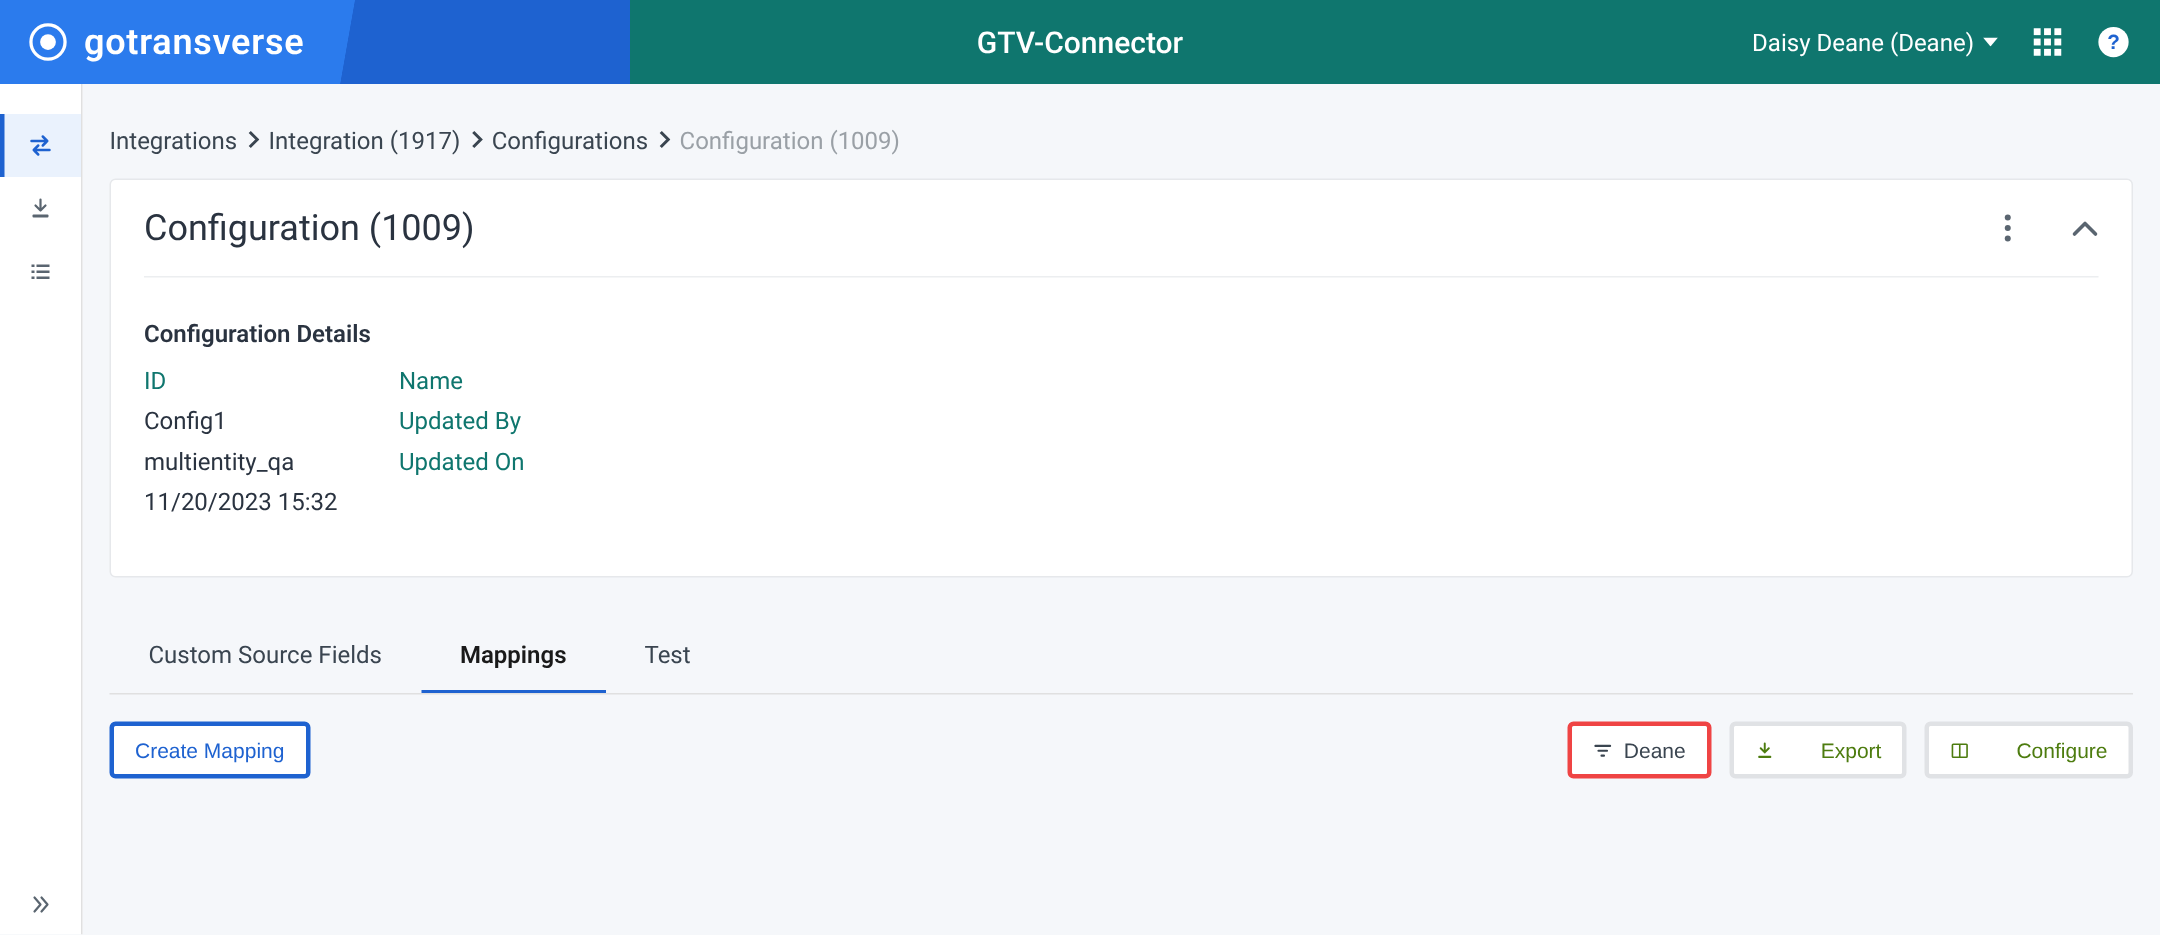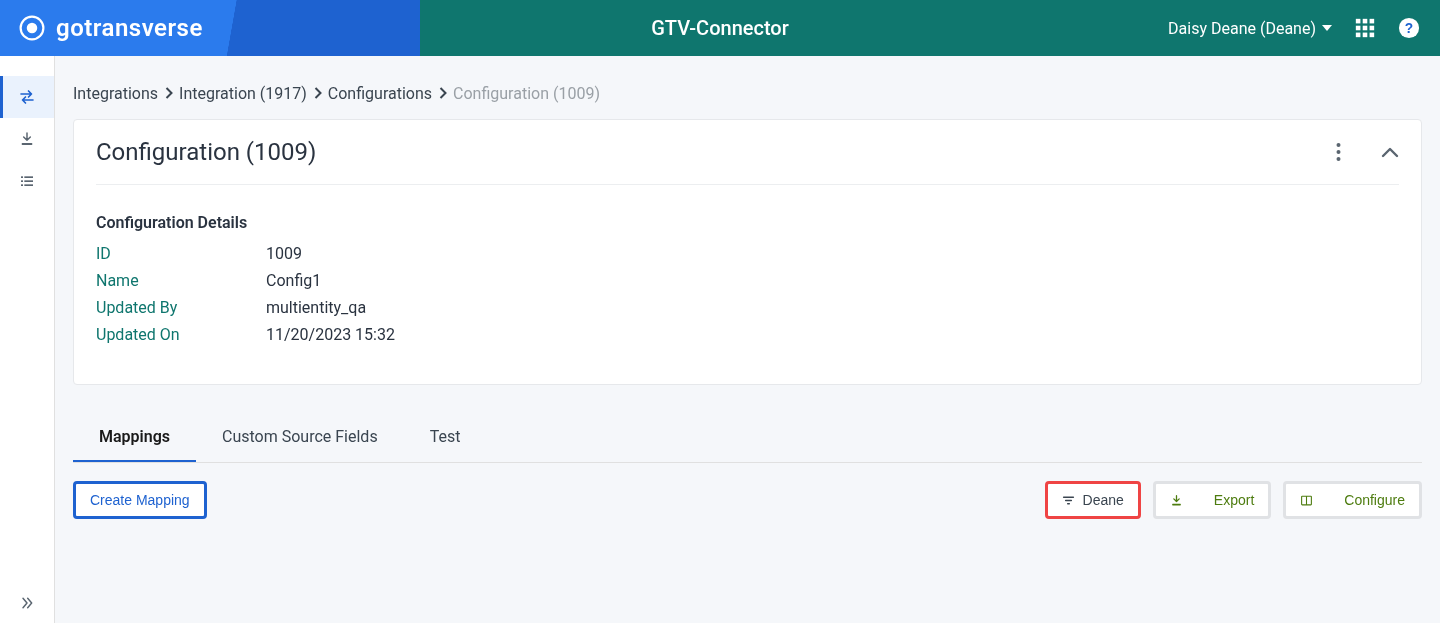--- a/index.html
+++ b/index.html
@@ -165,33 +165,32 @@
           <div class="icon-btn">
             <svg width="18" height="11" viewBox="0 0 18 11" fill="none" stroke="currentColor" stroke-width="2.4" stroke-linecap="round" stroke-linejoin="round">
               <path d="M2 9 L9 2 L16 9"></path>
             </svg>
           </div>
         </div>
       </div>
       <div class="section-title">Configuration Details</div>
       <div class="details-grid">
         <div class="label">ID</div>
-        <div class="value">1009</div>
         <div class="label">Name</div>
         <div class="value">Config1</div>
         <div class="label">Updated By</div>
         <div class="value">multientity_qa</div>
         <div class="label">Updated On</div>
         <div class="value">11/20/2023 15:32</div>
       </div>
     </div>
 
     <div class="tabs-row">
+      <div class="tab">Custom Source Fields</div>
       <div class="tab active">Mappings</div>
-      <div class="tab">Custom Source Fields</div>
       <div class="tab">Test</div>
     </div>
 
     <div class="actions-row">
       <button class="btn btn-primary-outline">Create Mapping</button>
       <div class="actions-right">
         <button class="btn">
           <svg width="13" height="13" viewBox="0 0 16 16" fill="none" stroke="currentColor" stroke-width="1.8" stroke-linecap="round">
             <path d="M2 4 L14 4 M4.5 8 L11.5 8 M7 12 L9 12"></path>
           </svg>

